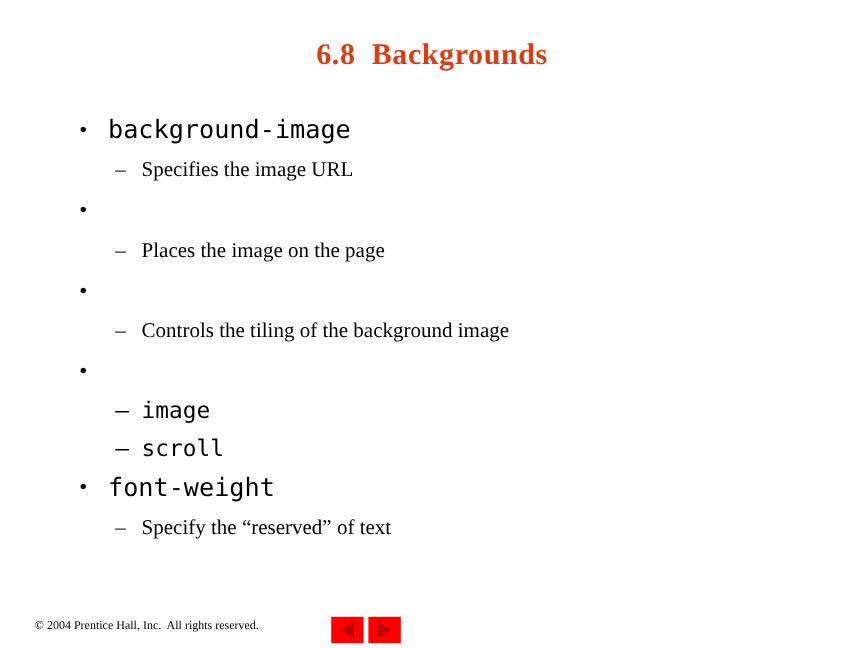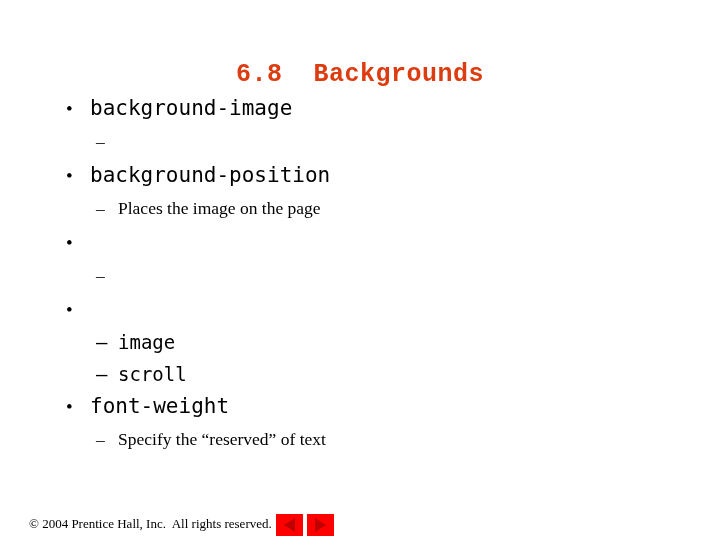--- a/index.html
+++ b/index.html
@@ -20,27 +20,26 @@
     background: #ffffff;
   }
 
   
   #slide-title {
     position: absolute;
     left: 0;
     top: 32px;
     width: 720px;
     text-align: center;
-    font-family: Liberation Mono, monospace;
+    font-family: Liberation Serif, serif;
     font-weight: bold;
     font-size: 25px;
     letter-spacing: 0.5px;
     color: #dd3c10;
     white-space: pre;
-    margin-top: 28px;
   }
 
   
   #body-list {
     position: absolute;
     left: 0;
     top: 92px;
     width: 720px;
   }
 
@@ -102,21 +101,21 @@
 
   
   .gap-after { margin-bottom: 2px; }
 
   
   #footer-copyright {
     position: absolute;
     left: 29px;
     top: 516px;
     font-family: "Liberation Serif", serif;
-    font-size: 13px;
+    font-size: 10px;
     color: #000000;
     white-space: pre;
     text-align: right;
   }
   #nav-buttons {
     position: absolute;
     left: 276px;
     top: 514px;
     display: flex;
     gap: 4px;
@@ -142,27 +141,27 @@
 </head>
 <body>
 
 <div id="slide">
 
   <div id="slide-title">6.8  Backgrounds</div>
 
   <div id="body-list">
 
     <div class="l1"><span class="bullet">•</span><span>background-image</span></div>
-    <div class="l2 gap-after"><span class="dash">–</span></div>
+    <div class="l2 gap-after"><span class="dash">–</span><span>Specifies the image URL</span></div>
 
-    <div class="l1"><span class="bullet">•</span><span>background-position</span></div>
+    <div class="l1"><span class="bullet">•</span></div>
     <div class="l2 gap-after"><span class="dash">–</span><span>Places the image on the page</span></div>
 
     <div class="l1"><span class="bullet">•</span></div>
-    <div class="l2 gap-after"><span class="dash">–</span></div>
+    <div class="l2 gap-after"><span class="dash">–</span><span>Controls the tiling of the background image</span></div>
 
     <div class="l1"><span class="bullet">•</span></div>
     <div class="l2 mono"><span class="dash">–</span><span>image</span></div>
     <div class="l2 mono"><span class="dash">–</span><span>scroll</span></div>
 
     <div class="l1"><span class="bullet">•</span><span>font-weight</span></div>
     <div class="l2"><span class="dash">–</span><span>Specify the “reserved” of text</span></div>
 
   </div>
 

